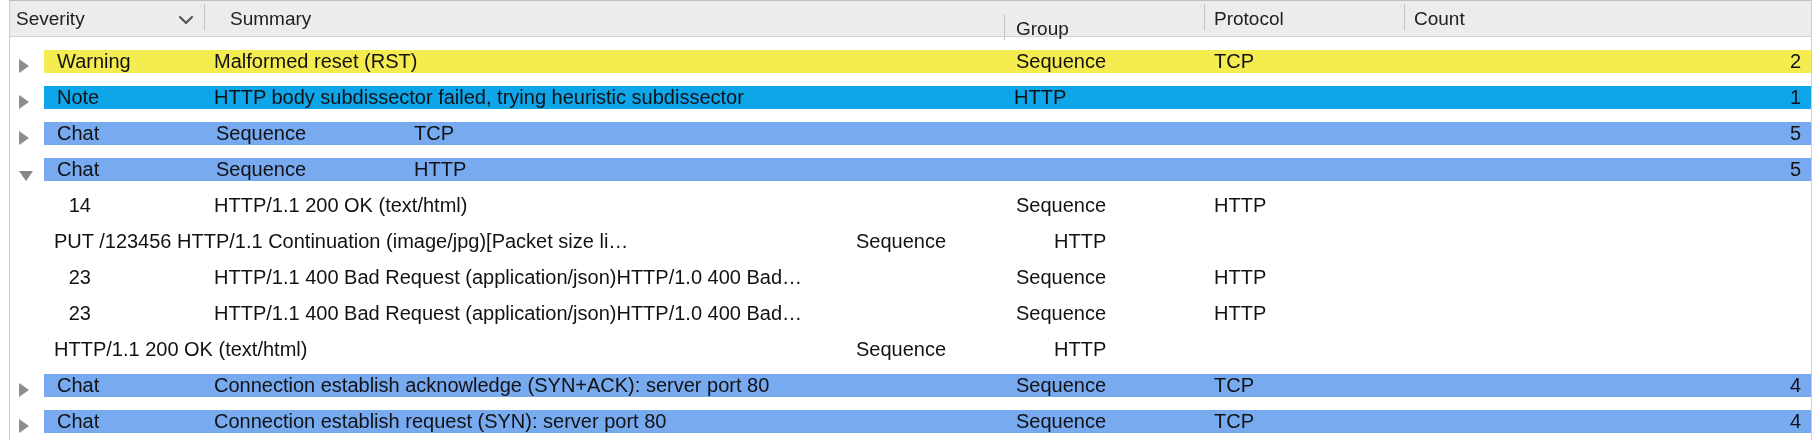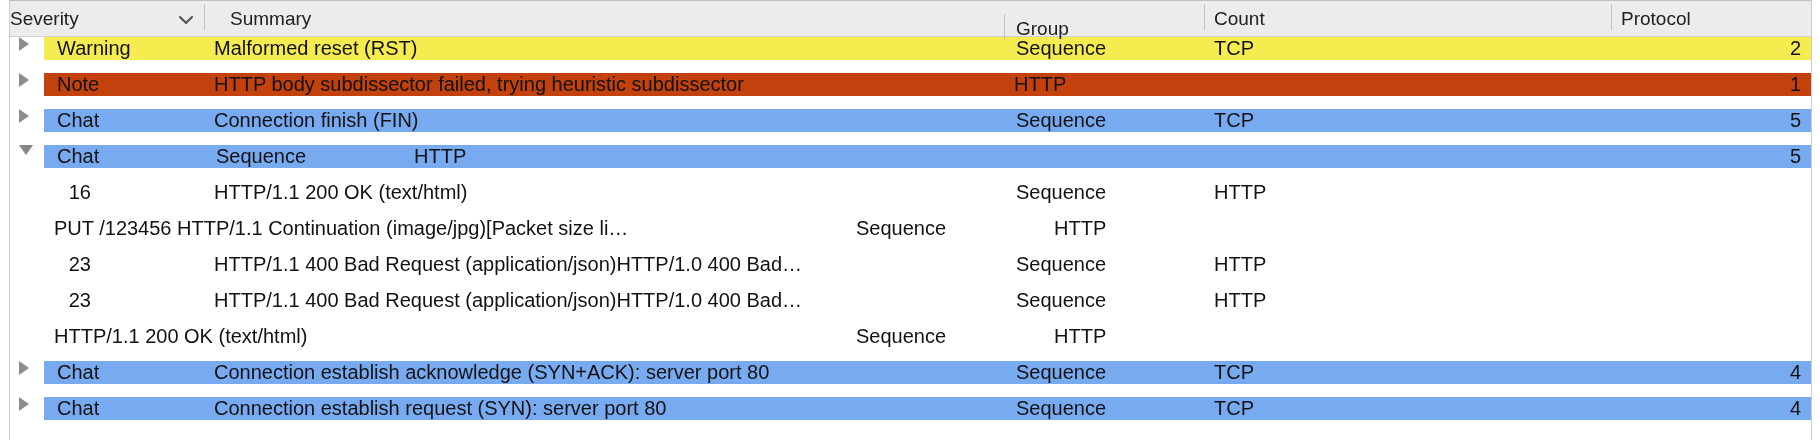--- a/index.html
+++ b/index.html
@@ -18,29 +18,29 @@
     display: flex; height: 36px; background: #ececec;
     border-bottom: 1px solid #d2d2d2;
     font-size: 19px; color: #212123;
     align-items: center;
   }
   .hcell { position: relative; height: 100%; display: flex; align-items: center; }
   .hcell.sep::before {
     content: ""; position: absolute; left: 0; top: 3px; bottom: 6px;
     width: 1px; background: #c4c4c4;
   }
-  .h-sev   { width: 194px; justify-content: space-between; padding-right: 10px; }
+  .h-sev   { width: 194px; padding-left: 6px; justify-content: space-between; padding-right: 10px; }
   .h-sum   { width: 800px; padding-left: 26px; }
   .h-grp   { width: 200px; padding-left: 12px; margin-top: 20px; }
   .h-pro   { width: 200px; padding-left: 10px; }
   .h-cnt   { flex: 1; padding-left: 10px; }
   .sort-chevron { display: inline-block; margin-top: 2px; }
 
   
-  .row { display: flex; height: 36px; align-items: flex-start; font-size: 20px; color: #121215; }
+  .row { display: flex; height: 36px; align-items: flex-end; font-size: 20px; color: #121215; }
   .gutter { width: 34px; background: #ffffff; display: flex; align-items: center; padding-left: 9px; flex: none; }
   .rowbg { flex: 1; display: flex; align-items: center; background: #ffffff; }
 
   .tri { width: 0; height: 0; display: inline-block; }
   .tri-right { border-left: 10px solid #8d8d91; border-top: 7px solid transparent; border-bottom: 7px solid transparent; }
   .tri-down  { border-top: 10px solid #85858a; border-left: 7px solid transparent; border-right: 7px solid transparent; }
 
   .cell { white-space: nowrap; overflow: hidden; }
   .cell-sev     { width: 160px; flex: none; padding-left: 13px; display: flex; align-items: center; }
   .cell-summary { width: 800px; flex: none; padding-left: 10px; }
@@ -64,26 +64,26 @@
       <svg class="sort-chevron" width="16" height="10" viewBox="0 0 16 10">
         <polyline points="2,2 8,8 14,2" fill="none" stroke="#515155" stroke-width="2.1" stroke-linecap="round" stroke-linejoin="round"></polyline>
       </svg>
     </div>
     <div class="hcell h-sum sep">
       <span>Summary</span>
     </div>
     <div class="hcell h-grp sep">
       <span>Group</span>
     </div>
+    <div class="hcell h-pro sep">
+      <span>Protocol</span>
+    </div>
     <div class="hcell h-cnt sep">
       <span>Count</span>
     </div>
-    <div class="hcell h-pro sep">
-      <span>Protocol</span>
-    </div>
   </div>
 
   <div>
       <div class="row">
     <div class="gutter">
       <span class="tri tri-right"></span>
     </div>
     <div class="rowbg" style="background: rgb(245, 236, 80);">
       <div class="cell cell-sev">
             <span class="sev-label">Warning</span>
@@ -91,38 +91,37 @@
       <div class="cell cell-summary">Malformed reset (RST)</div>
       <div class="cell cell-group">Sequence</div>
       <div class="cell cell-protocol">TCP</div>
       <div class="cell cell-count">2</div>
     </div>
   </div>
       <div class="row">
     <div class="gutter">
       <span class="tri tri-right"></span>
     </div>
-    <div class="rowbg" style="background: #c2410c;">
+    <div class="rowbg" style="background: #0ea5e9;">
       <div class="cell cell-sev">
             <span class="sev-label">Note</span>
           </div>
       <div class="cell cell-summary">HTTP body subdissector failed, trying heuristic subdissector</div>
       <div class="cell cell-protocol">HTTP</div>
       <div class="cell cell-count">1</div>
     </div>
   </div>
       <div class="row">
     <div class="gutter">
       <span class="tri tri-right"></span>
     </div>
     <div class="rowbg" style="background: rgb(120, 170, 240);">
       <div class="cell cell-sev">
             <span class="sev-label">Chat</span>
           </div>
-      <div class="cell cell-summary">Connection finish (FIN)</div>
       <div class="cell cell-group">Sequence</div>
       <div class="cell cell-protocol">TCP</div>
       <div class="cell cell-count">5</div>
     </div>
   </div>
       <div class="row">
     <div class="gutter">
       <span class="tri tri-down"></span>
     </div>
     <div class="rowbg" style="background: rgb(120, 170, 240);">
@@ -133,21 +132,21 @@
       <div class="cell cell-protocol">HTTP</div>
       <div class="cell cell-count">5</div>
     </div>
   </div>
       <div class="row">
     <div class="gutter">
       <span class="tri"></span>
     </div>
     <div class="rowbg">
       <div class="cell cell-sev">
-            <span class="pkt-num">16</span>
+            <span class="pkt-num">14</span>
           </div>
       <div class="cell cell-summary">HTTP/1.1 200 OK (text/html)</div>
       <div class="cell cell-group">Sequence</div>
       <div class="cell cell-protocol">HTTP</div>
       <div class="cell cell-count"></div>
     </div>
   </div>
       <div class="row">
     <div class="gutter">
       <span class="tri"></span>

